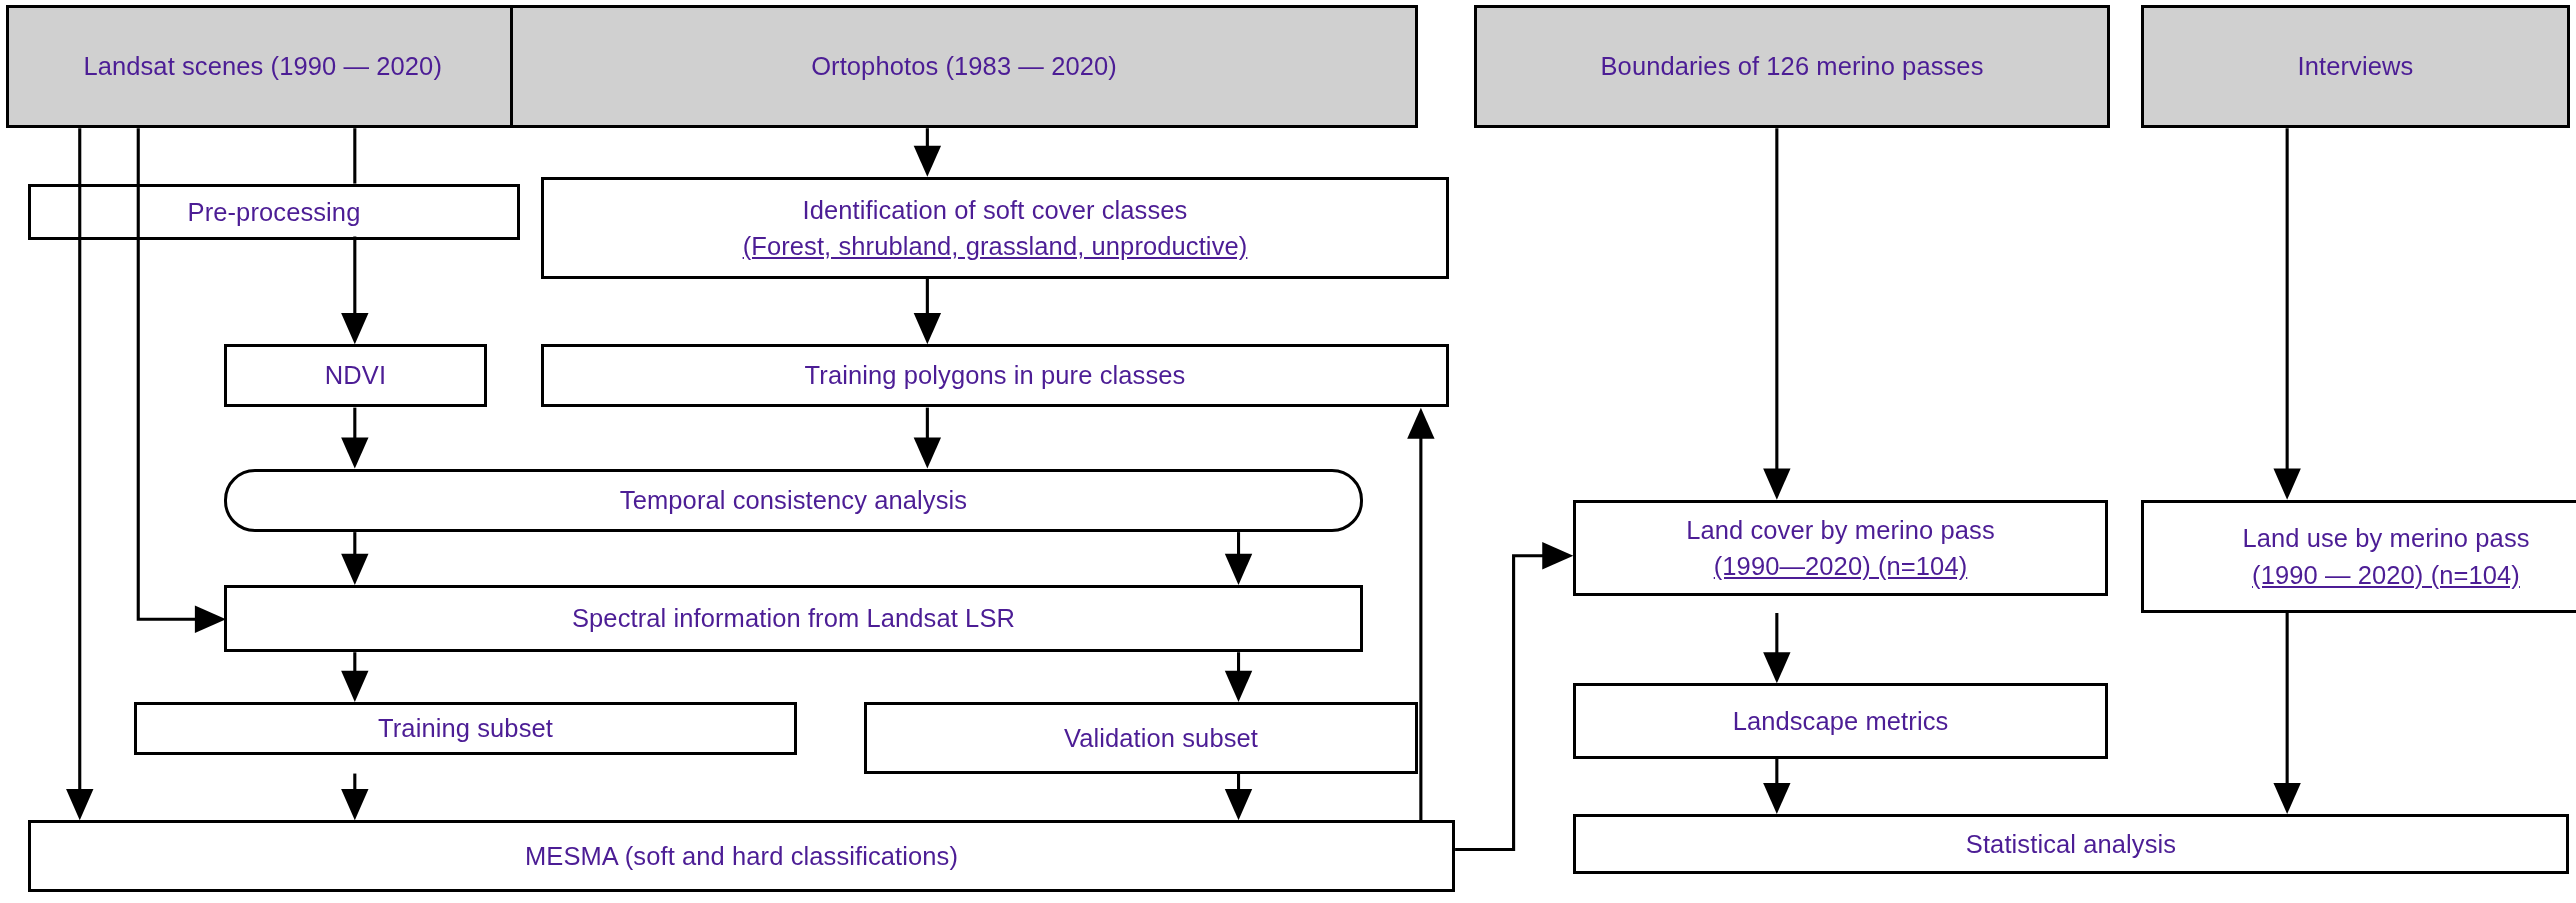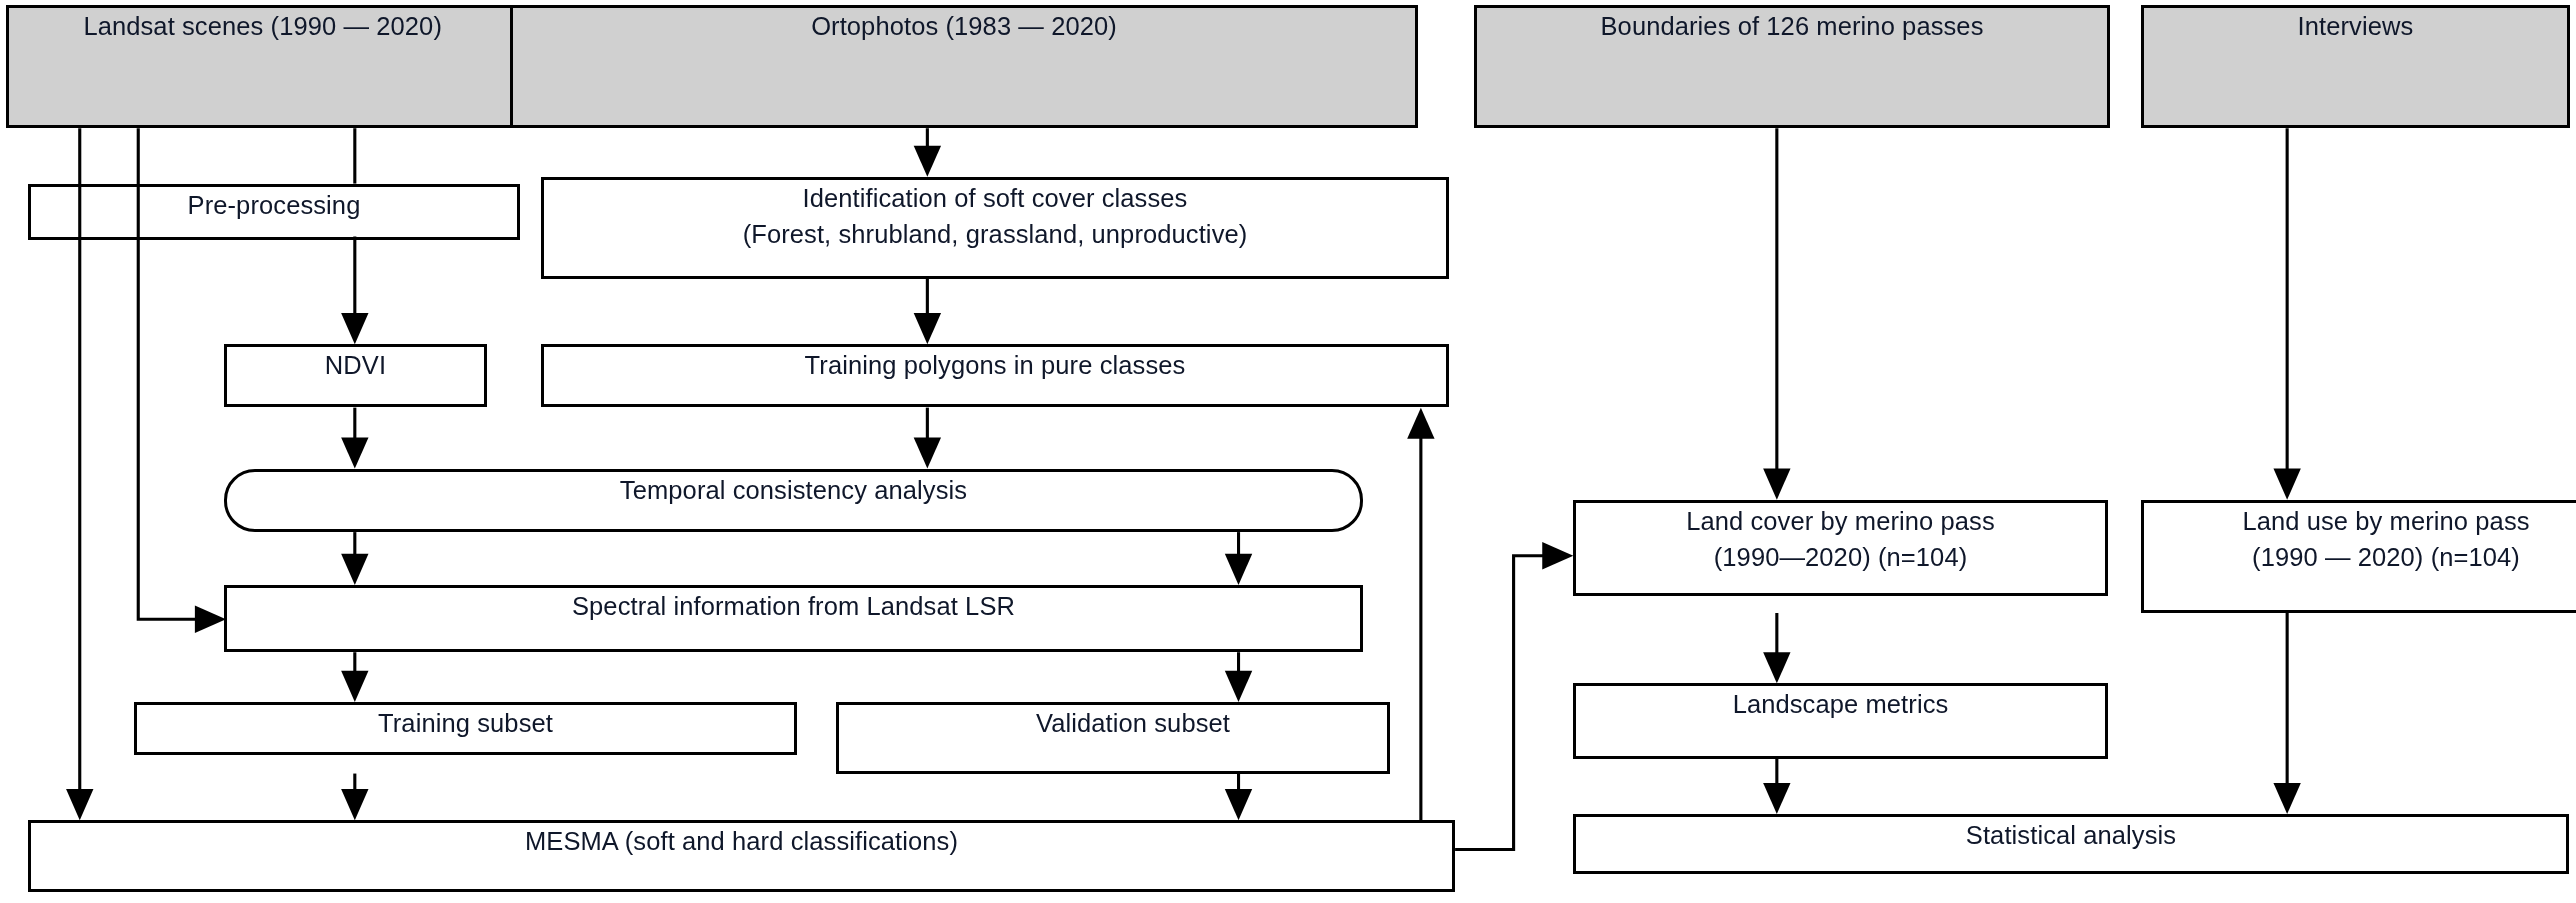--- a/index.html
+++ b/index.html
@@ -26,32 +26,34 @@
     height: 903px;
   }
   .node {
     position: absolute;
     box-sizing: border-box;
     border: 3.1px solid #000000;
     background: #ffffff;
     display: flex;
     flex-direction: column;
     align-items: center;
+    justify-content: center;
     text-align: center;
-    color: #0f172a;
+    color: #4c1d95;
     font-size: 25.5px;
     line-height: 1.42;
     font-family: "Liberation Sans", sans-serif;
     letter-spacing: 0.1px;
   }
   .node.shaded {
     background: #d0d0d0;
   }
   .node .line2 {
     display: block;
+    text-decoration: underline;
   }
   .edge-line {
     stroke: #000000;
     stroke-width: 5;
     fill: none;
   }
   .edge-head {
     fill: #000000;
   }
 </style>
@@ -164,21 +166,21 @@
   </div>
 
   <div class="node" style="left:224px; top:585px; width:1139px; height:67px;">
     <span>Spectral information from Landsat LSR</span>
   </div>
 
   <div class="node" style="left:134px; top:702px; width:663px; height:53px;">
     <span>Training subset</span>
   </div>
 
-  <div class="node" style="left:836px; top:702px; width:554px; height:72px;padding-left:40px;">
+  <div class="node" style="left:864px; top:702px; width:554px; height:72px;padding-left:40px;">
     <span>Validation subset</span>
   </div>
 
   <div class="node" style="left:28px; top:820px; width:1427px; height:72px;">
     <span>MESMA (soft and hard classifications)</span>
   </div>
 
   <div class="node" style="left:1573px; top:500px; width:535px; height:96px;">
     <span>Land cover by merino pass</span>
     <span class="line2">(1990—2020) (n=104)</span>

